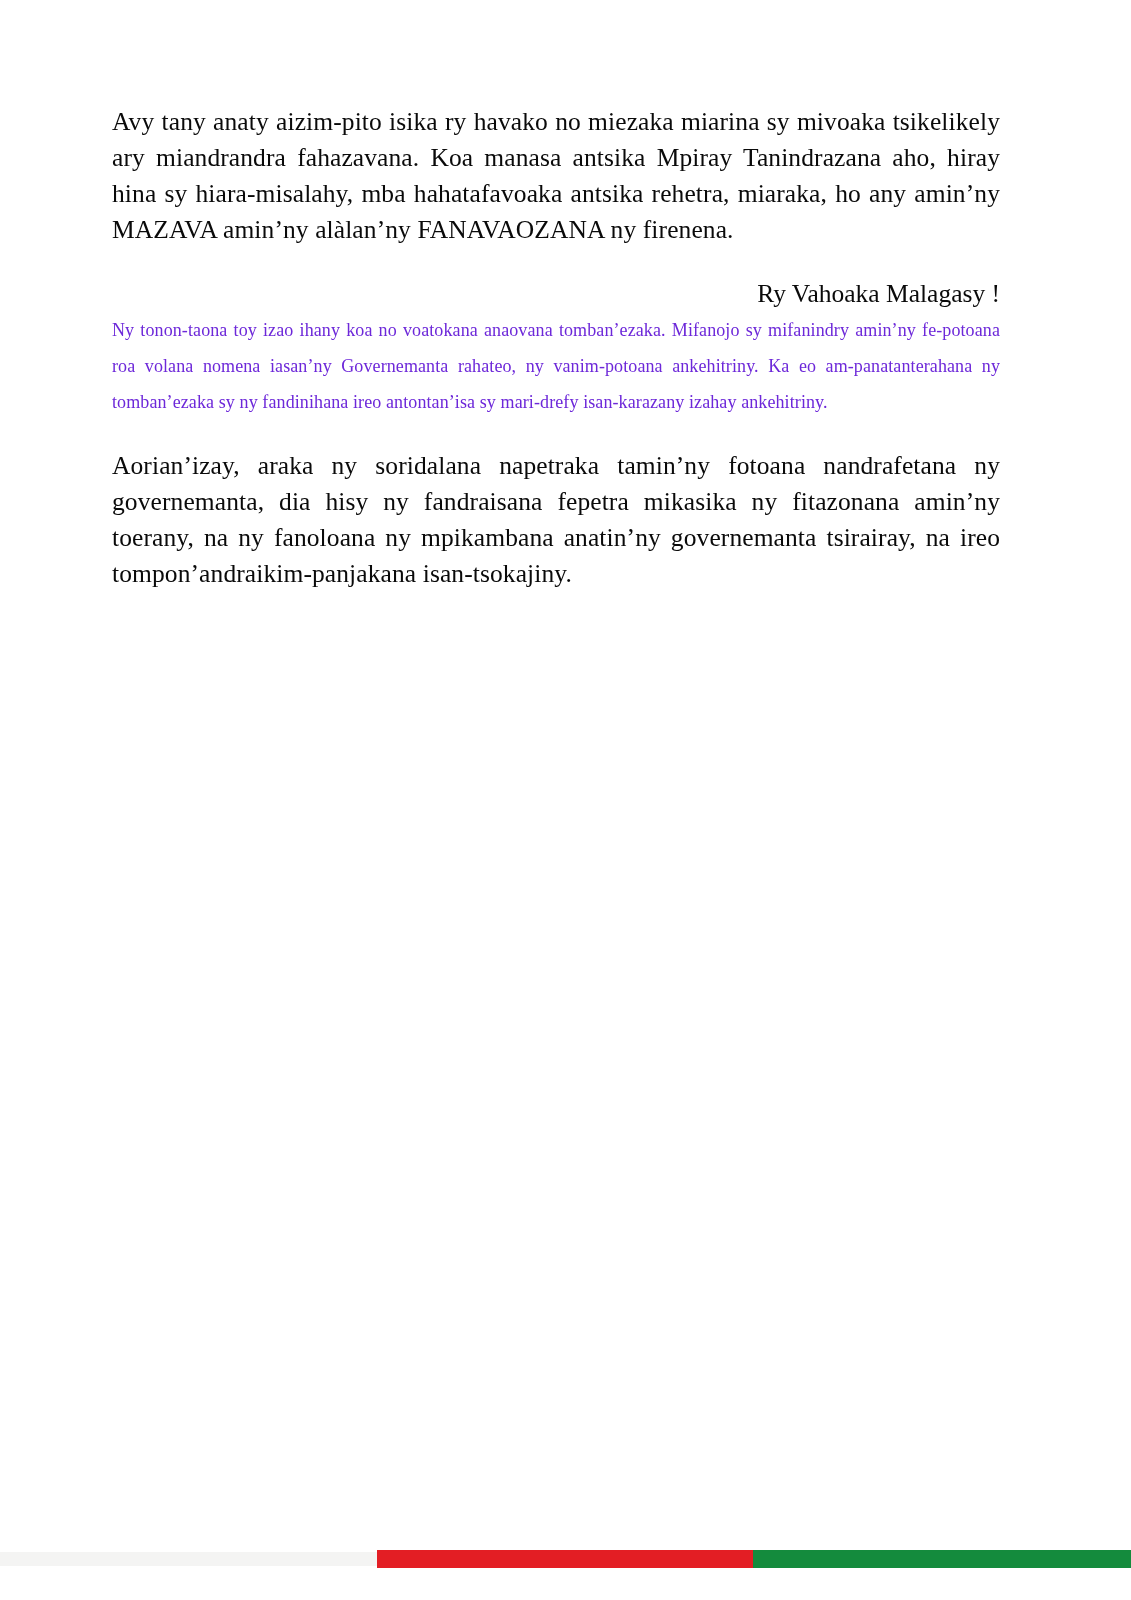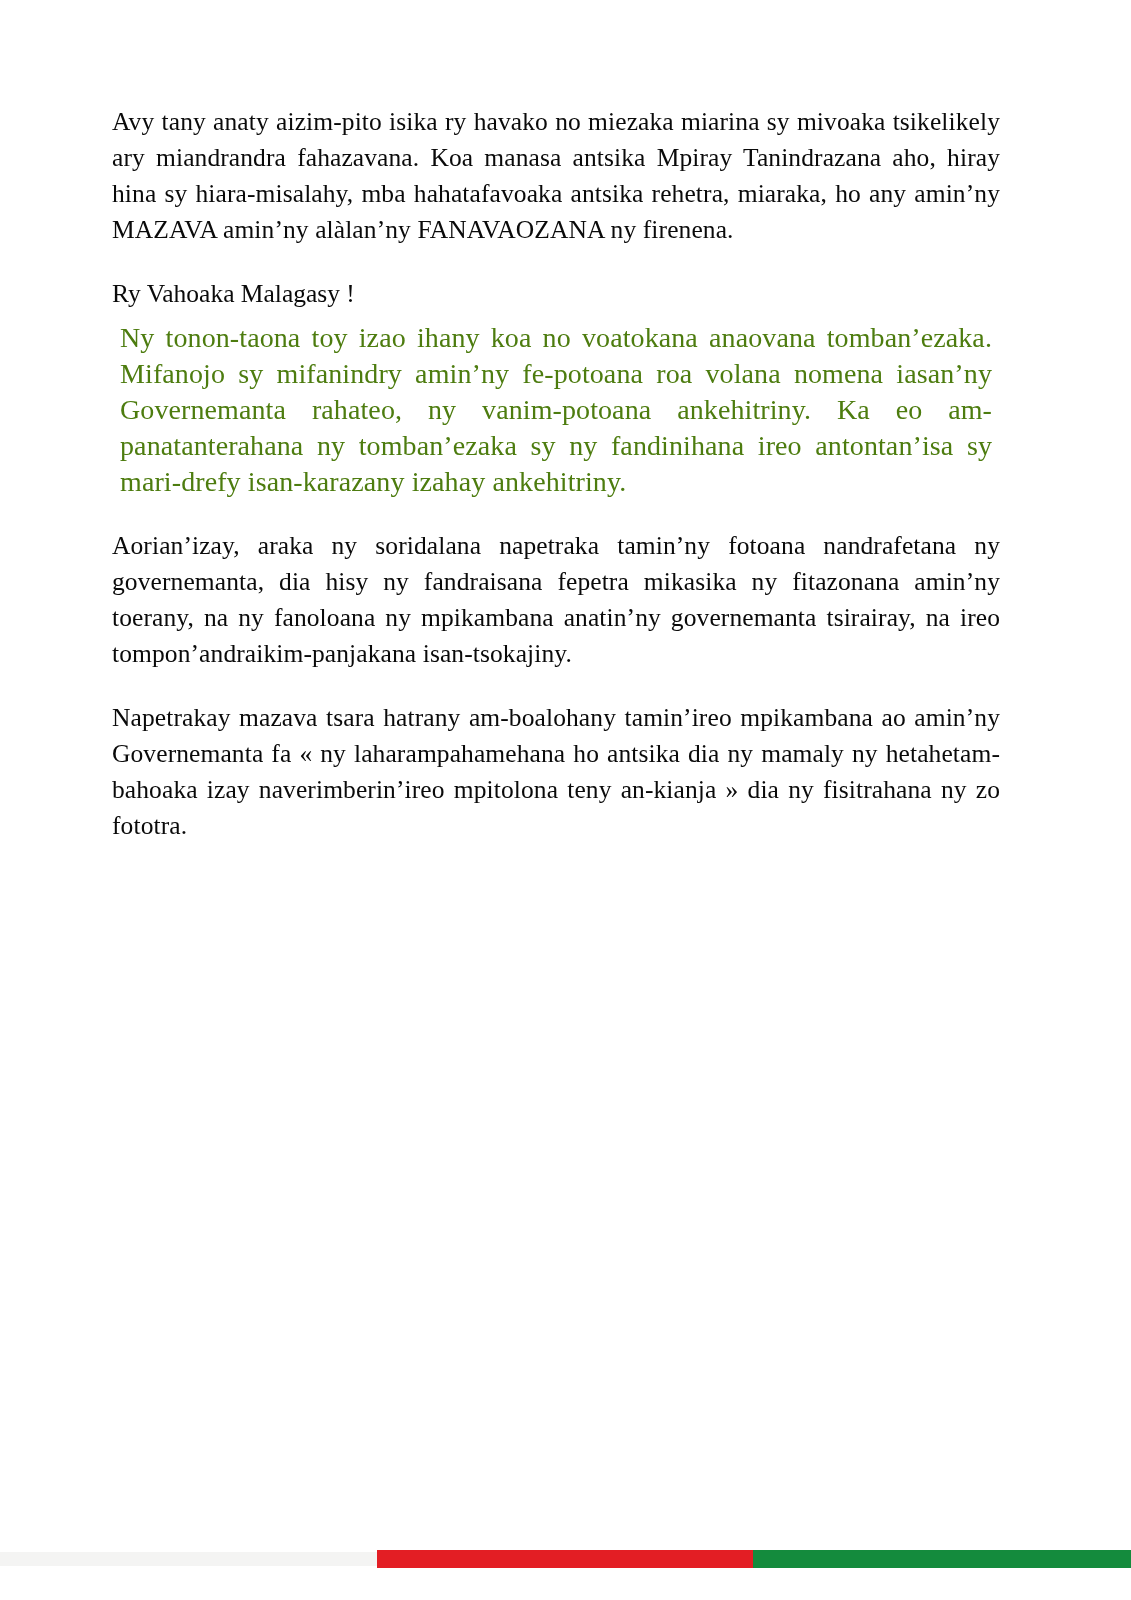--- a/index.html
+++ b/index.html
@@ -47,28 +47,28 @@
 
   .salutation-block {
     margin: 0 0 28px 0;
   }
 
   .salutation {
     margin: 0;
     font-size: 25.5px;
     line-height: 36px;
     color: #0a0a0a;
-    text-align: left;
+    text-align: right;
   }
 
   .salutation-body {
-    margin: 8px;
-    font-size: 28px;
+    margin: 0;
+    font-size: 18px;
     line-height: 36px;
-    color: #4d7c0f;
+    color: #6d28d9;
     text-align: justify;
     text-justify: inter-word;
     letter-spacing: 0.1px;
   }
 
   
   .footer-bar {
     position: absolute;
     left: 0;
     bottom: 32px;
@@ -108,21 +108,20 @@
 
 
 
     <div class="salutation-block">
       <p class="salutation">Ry Vahoaka Malagasy !</p>
       <p class="salutation-body">Ny tonon-taona toy izao ihany koa no voatokana anaovana tomban’ezaka. Mifanojo sy mifanindry amin’ny fe-potoana roa volana nomena iasan’ny Governemanta rahateo, ny vanim-potoana ankehitriny. Ka eo am-panatanterahana ny tomban’ezaka sy ny fandinihana ireo antontan’isa sy mari-drefy isan-karazany izahay ankehitriny.</p>
     </div>
 
     <p class="para">Aorian’izay, araka ny soridalana napetraka tamin’ny fotoana nandrafetana ny governemanta, dia hisy ny fandraisana fepetra mikasika ny fitazonana amin’ny toerany, na ny fanoloana ny mpikambana anatin’ny governemanta tsirairay, na ireo tompon’andraikim-panjakana isan-tsokajiny.</p>
 
-    <p class="para">Napetrakay mazava tsara hatrany am-boalohany tamin’ireo mpikambana ao amin’ny Governemanta fa « ny laharampahamehana ho antsika dia ny mamaly ny hetahetam-bahoaka izay naverimberin’ireo mpitolona teny an-kianja » dia ny fisitrahana ny zo fototra.</p>
 
   </div>
 
   <div class="footer-bar">
     <div class="footer-seg-gray" style="background: rgb(244, 244, 243);"></div>
     <div class="footer-seg-red" style="background: rgb(227, 30, 36);"></div>
     <div class="footer-seg-green" style="background: rgb(20, 139, 61);"></div>
   </div>
 
 </div>

